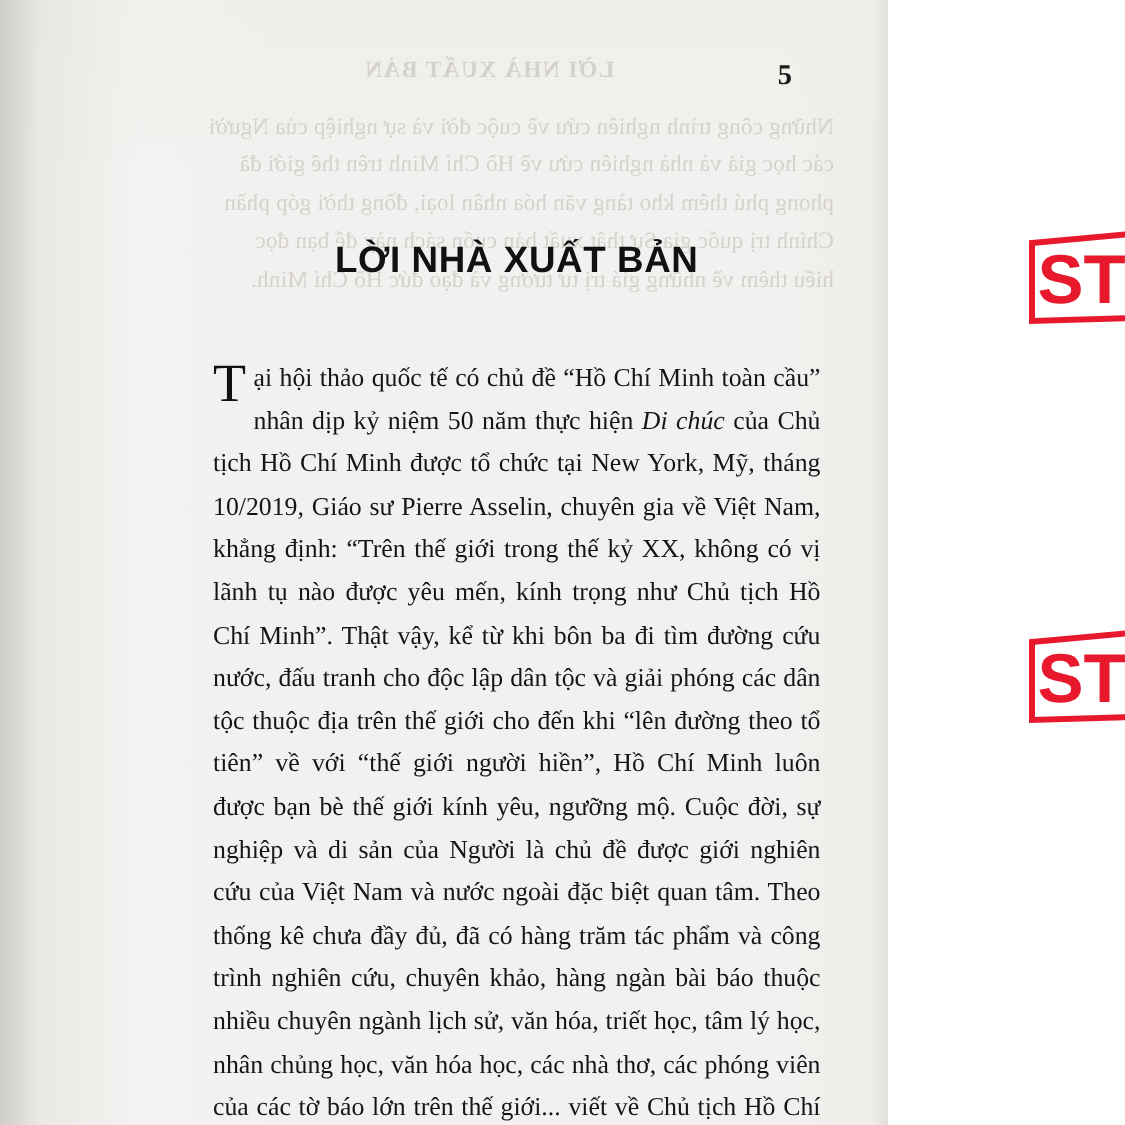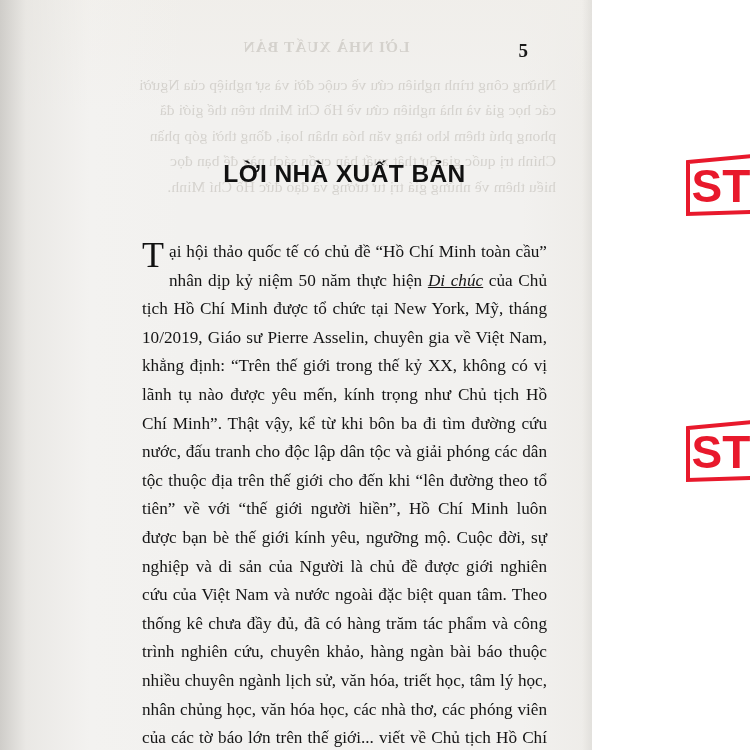--- a/index.html
+++ b/index.html
@@ -111,21 +111,20 @@
     float: left;
     font-size: 36px;
     line-height: 30px;
     padding: 2px 5px 0 0;
     font-weight: normal;
     color: #111111;
   }
 
   #body-text i {
     font-style: italic;
-    text-decoration: underline;
   }
 
   
   #logo-panel {
     position: absolute;
     left: 592px;
     top: 0;
     width: 158px;
     height: 750px;
     background: #ffffff;

